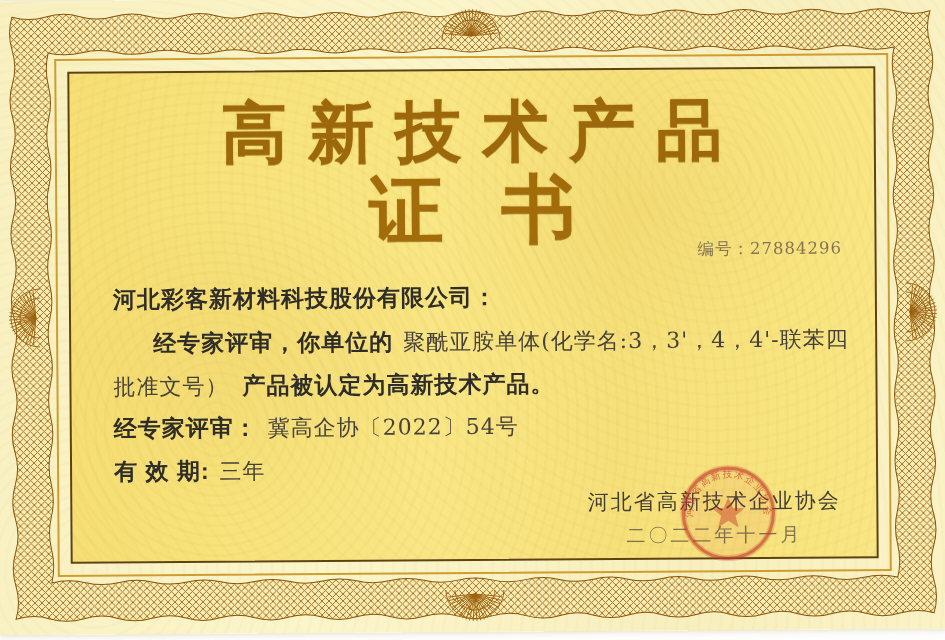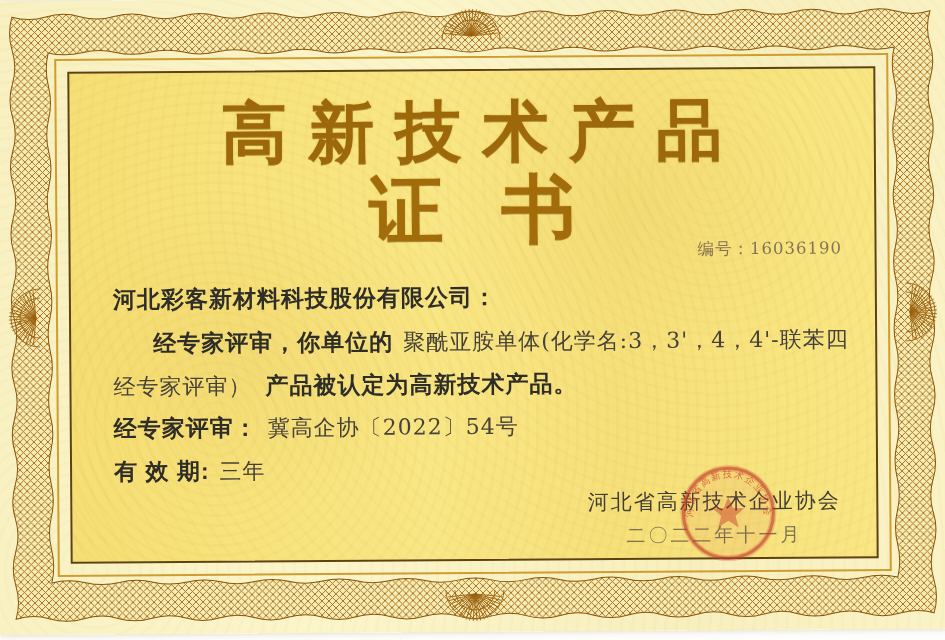--- a/index.html
+++ b/index.html
@@ -106,28 +106,28 @@
     </svg>
 
     <div class="frame-gold"></div>
     <div class="frame-dark"></div>
 
     <div class="title-block">
       <div class="title-main">高新技术产品</div>
       <div class="title-sub">证书</div>
     </div>
 
-    <div class="serial"><span>编号：</span><span>16036190</span></div>
+    <div class="serial"><span>编号：</span><span>27884296</span></div>
 
     <div class="body-text">
       <div class="line l-recipient heiti">河北彩客新材料科技股份有限公司：</div>
 
       <div class="line l-para1"><span class="indent"></span><span class="heiti">经专家评审，你单位的</span><span class="gap-s"></span><span class="kaiti">聚酰亚胺单体(化学名:3，3'，4，4'-联苯四</span></div>
 
-      <div class="line l-para2"><span class="kaiti">经专家评审）</span><span class="gap-m"></span><span class="heiti">产品被认定为高新技术产品。</span></div>
+      <div class="line l-para2"><span class="kaiti">批准文号）</span><span class="gap-m"></span><span class="heiti">产品被认定为高新技术产品。</span></div>
 
       <div class="line l-approval"><span class="heiti">经专家评审：</span><span class="gap-s"></span><span class="kaiti">冀高企协〔2022〕54号</span></div>
 
       <div class="line l-validity"><span class="heiti">有 效 期:</span><span class="gap-s"></span><span class="kaiti">三年</span></div>
     </div>
 
     <div class="issuer-block">
       <div class="issuer-name">河北省高新技术企业协会</div>
       <div class="issue-date">二〇二二年十一月</div>
     </div>

